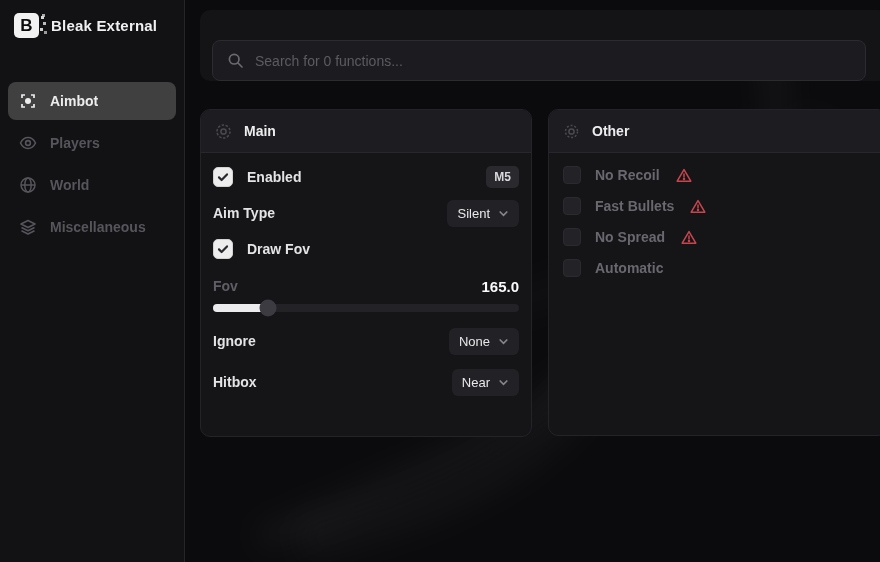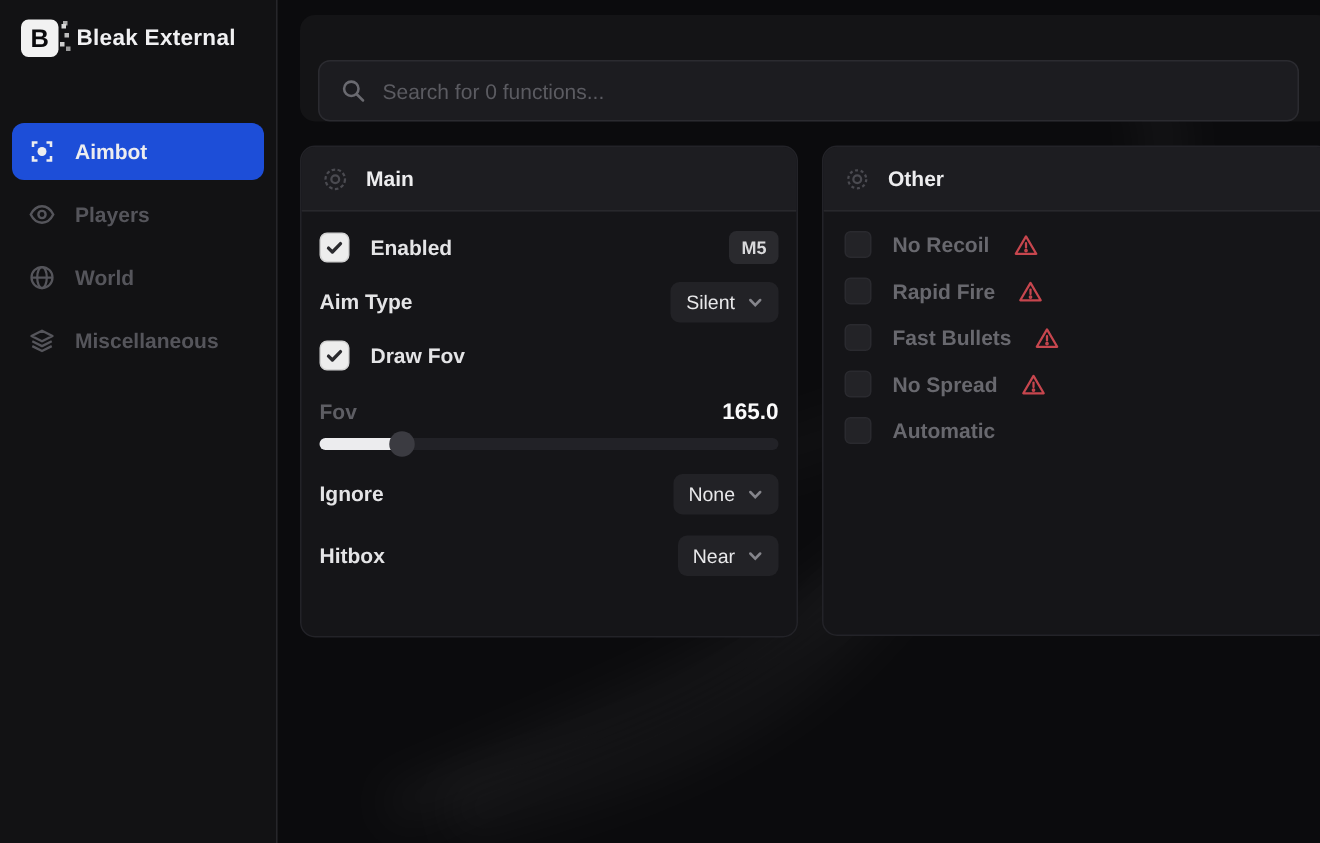--- a/index.html
+++ b/index.html
@@ -28,38 +28,38 @@
     content:""; position:absolute; right:-5px; top:3px; width:3px; height:3px;
     background:#d8d8d8;
     box-shadow:2px 6px 0 #bdbdbd, -1px 12px 0 #cfcfcf, 3px 15px 0 #9a9a9a, 1px -2px 0 #aaa;
   }
   .brand-title { font-size:15px; font-weight:700; color:#f0f0f2; letter-spacing:.2px; }
   .nav { padding:8px; display:flex; flex-direction:column; gap:4px; margin-top:18px; }
   .nav-item {
     display:flex; align-items:center; gap:13px; height:38px; padding:0 11px;
     border-radius:8px; color:#55555b; font-size:14px; font-weight:600; cursor:pointer;
   }
-  .nav-item.selected { background:#1d4ed8; color:#ededef; }
+  .nav-item.selected { background:#404040; color:#ededef; }
   .nav-item svg { flex:0 0 auto; }
 
   
   .topbar {
     position:absolute; left:200px; top:10px; width:688px; height:71px;
     background:#141416; border-radius:10px; z-index:1;
   }
   .searchbox {
     position:absolute; left:12px; top:30px; width:654px; height:41px;
     background:#1c1c20; border:1px solid #2b2b30; border-radius:8px;
     display:flex; align-items:center; gap:11px; padding:0 14px; cursor:text;
   }
   .searchbox .ph { color:#5b5b61; font-size:14px; }
 
   
   .panel {
-    position:absolute; top:97px; background:#151518; border:1px solid #232328;
+    position:absolute; top:109px; background:#151518; border:1px solid #232328;
     border-radius:10px; z-index:1; overflow:hidden;
   }
   .panel-main { left:200px; width:332px; height:328px; }
   .panel-other { left:548px; width:340px; height:327px; }
   .panel-header {
     height:43px; background:#1d1d21; border-bottom:1px solid #28282c;
     display:flex; align-items:center; gap:12px; padding:0 14px;
   }
   .panel-header .title { font-size:14px; font-weight:700; color:#ededef; }
   .panel-body { padding:11px 12px; }
@@ -265,31 +265,20 @@
       <span class="olabel">No Recoil</span>
       <span class="warn">
         <svg width="16" height="15" viewBox="0 0 16 15" fill="none" stroke="#c7464e" stroke-width="1.5" stroke-linejoin="round">
             <path d="M8,1.6 L14.8,13.2 H1.2 Z"></path>
             <path d="M8,6 V9" stroke-linecap="round"></path>
             <circle cx="8" cy="11" r="0.5" fill="#c7464e"></circle>
           </svg>
       </span>
     </div>
 
-    <div class="oitem">
-      <div class="checkbox-off"></div>
-      <span class="olabel">Rapid Fire</span>
-      <span class="warn">
-        <svg width="16" height="15" viewBox="0 0 16 15" fill="none" stroke="#c7464e" stroke-width="1.5" stroke-linejoin="round">
-            <path d="M8,1.6 L14.8,13.2 H1.2 Z"></path>
-            <path d="M8,6 V9" stroke-linecap="round"></path>
-            <circle cx="8" cy="11" r="0.5" fill="#c7464e"></circle>
-          </svg>
-      </span>
-    </div>
 
     <div class="oitem">
       <div class="checkbox-off"></div>
       <span class="olabel">Fast Bullets</span>
       <span class="warn">
         <svg width="16" height="15" viewBox="0 0 16 15" fill="none" stroke="#c7464e" stroke-width="1.5" stroke-linejoin="round">
             <path d="M8,1.6 L14.8,13.2 H1.2 Z"></path>
             <path d="M8,6 V9" stroke-linecap="round"></path>
             <circle cx="8" cy="11" r="0.5" fill="#c7464e"></circle>
           </svg>

